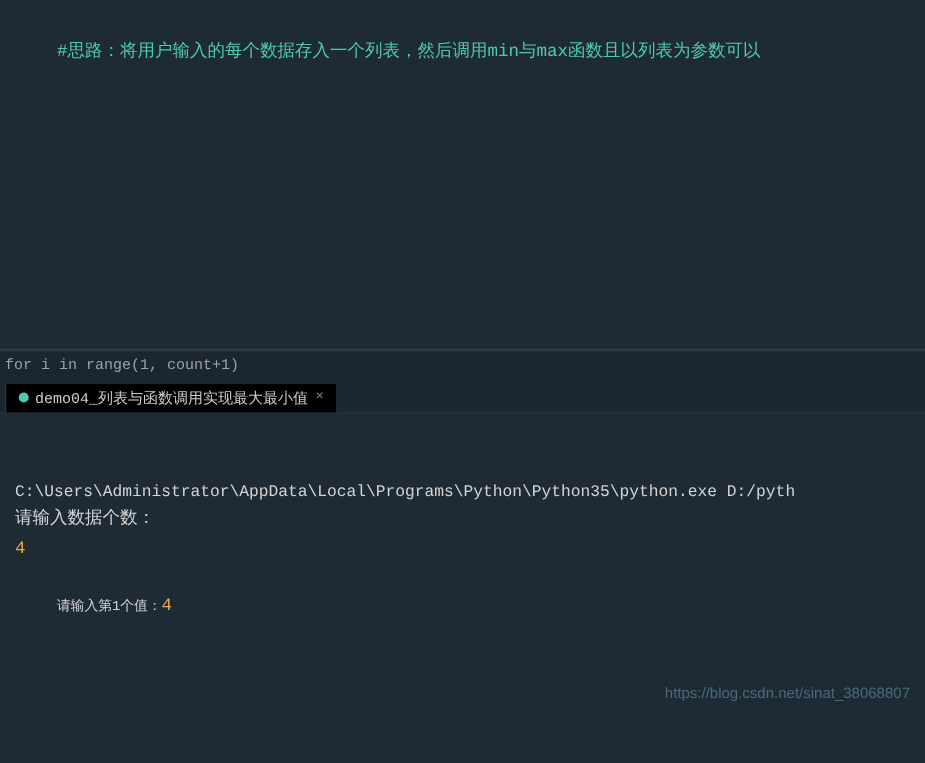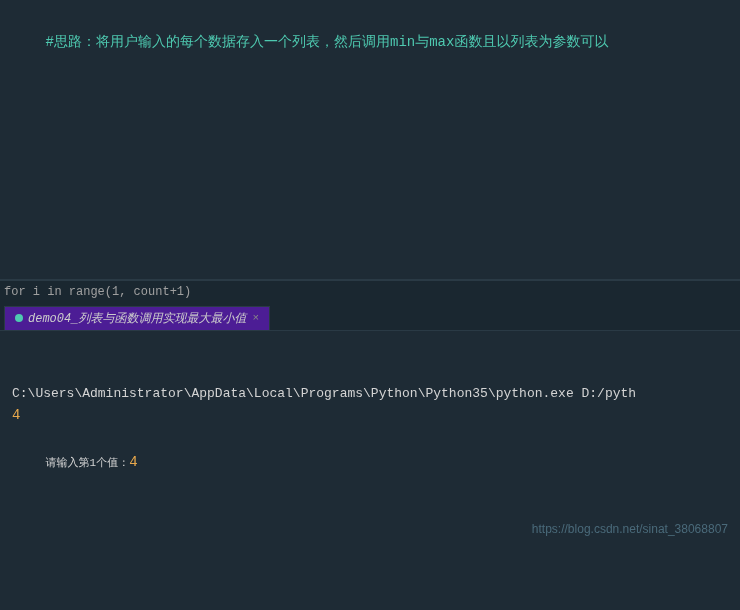--- a/index.html
+++ b/index.html
@@ -52,27 +52,26 @@
       border-bottom: 1px solid #2a3a45;
       height: 26px;
     }
 
     .tab-item {
       display: flex;
       align-items: center;
       padding: 4px 10px;
       font-size: 12px;
       color: #ccc;
-      background: #4c1d95;
+      background: #000000;
       border-top: 1px solid #2a3a45;
       border-left: 1px solid #2a3a45;
       border-right: 1px solid #2a3a45;
       cursor: pointer;
       height: 24px;
-      font-style: italic;
     }
 
     .tab-item .dot {
       width: 8px;
       height: 8px;
       background: #4ec9b0;
       border-radius: 50%;
       margin-right: 5px;
       display: inline-block;
     }
@@ -115,21 +114,21 @@
       font-size: 14px;
     }
 
     .terminal-label {
       color: #d4d4d4;
       font-size: 11px;
     }
 
     .watermark {
       position: absolute;
-      bottom: 25px;
+      bottom: 0;
       right: 12px;
       color: #4a6a7a;
       font-size: 12px;
       font-family: Arial, sans-serif;
     }
   </style>
 </head>
 <body>
 
 <div class="code-editor">
@@ -153,20 +152,21 @@
 <div class="tab-bar">
   <div class="tab-item">
     <span class="dot"></span>
     <span>demo04_列表与函数调用实现最大最小值</span>
     <span class="tab-close">×</span>
   </div>
 </div>
 
 <div class="terminal">
   <div class="terminal-line terminal-path">C:\Users\Administrator\AppData\Local\Programs\Python\Python35\python.exe D:/pyth</div>
+  <div class="terminal-line terminal-prompt">请输入数据个数：</div>
   <div class="terminal-line terminal-input">4</div>
   <div class="terminal-line">
     <span class="terminal-label">请输入第1个值：</span><span class="terminal-input">4</span>
   </div>
   <div class="terminal-line">
     
   </div>
 
   <div class="watermark">
     <span>https://blog.csdn.net/sinat_38068807</span>

